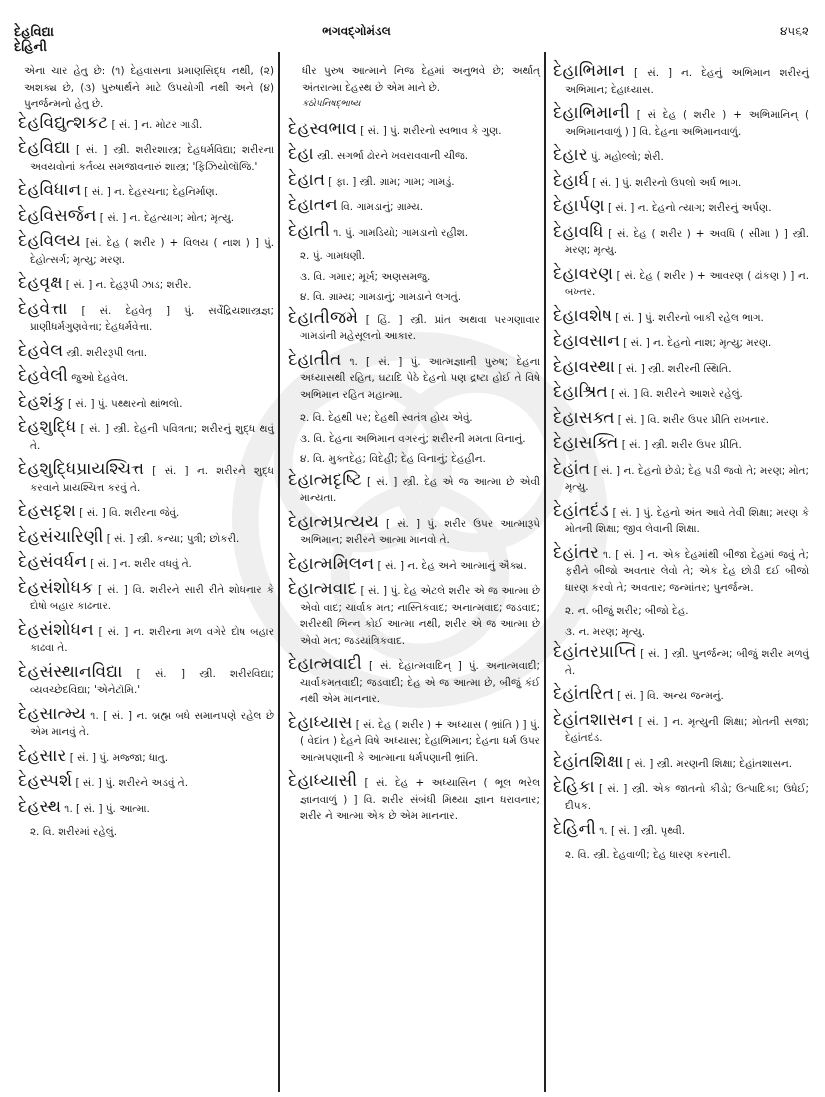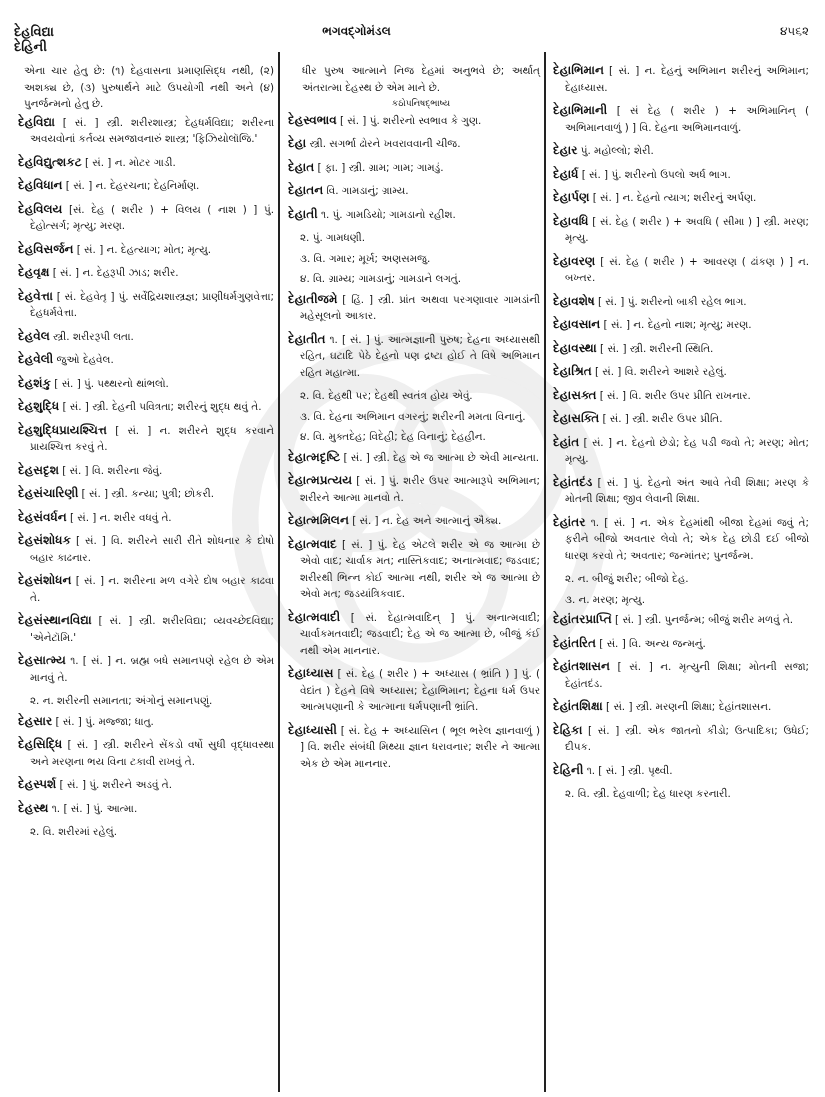--- a/index.html
+++ b/index.html
@@ -26,24 +26,24 @@
   .col {
     position: absolute; top: 62px; font-size: 10.4px; line-height: 16.5px;
   }
   .col1 { left: 18px; width: 256px; }
   .col2 { left: 288px; width: 252px; }
   .col3 { left: 553px; width: 256px; }
   .vline {
     position: absolute; background: #222; width: 1.5px;
   }
   .entry { margin: 0 0 7px 0; padding-left: 12px; text-indent: -12px; text-align: justify; }
-  .entry .hw { font-weight: bold; font-size: 12px; }
+  .entry .hw { font-weight: normal; font-size: 17px; }
   .sub { margin: 0 0 4px 0; padding-left: 12px; text-align: justify; }
-  .quote { padding-left: 14px; text-align: justify; }
-  .quote .src { display: block; text-align: center; font-size: 9px; }
+  .quote { padding-left: 14px; margin-bottom: 8px; text-align: justify; }
+  .quote .src { display: block; text-align: left; font-size: 9px; font-style: italic; }
   .contd { margin-bottom: 2px; text-align: justify; padding-left: 6px; }
 </style>
 </head>
 <body>
 
 <svg class="watermark" viewBox="0 0 200 200">
   <circle cx="100" cy="100" r="92" fill="none" stroke="#555" stroke-width="14"></circle>
   <circle cx="70" cy="70" r="42" fill="none" stroke="#555" stroke-width="10"></circle>
   <circle cx="130" cy="70" r="42" fill="none" stroke="#555" stroke-width="10"></circle>
   <circle cx="100" cy="128" r="42" fill="none" stroke="#555" stroke-width="10"></circle>
@@ -57,42 +57,40 @@
   <div class="hdr-center">ભગવદ્ગોમંડલ</div>
   <div class="hdr-right">૪૫૬૨</div>
 </div>
 
 <div class="vline" style="left:278px; top:52px; height:1040px;"></div>
 <div class="vline" style="left:544px; top:52px; height:1040px;"></div>
 
 <div class="col col1">
   <div class="contd">એના ચાર હેતુ છે: (૧) દેહવાસના પ્રમાણસિદ્ધ નથી, (૨) અશક્ય છે, (૩) પુરુષાર્થને માટે ઉપયોગી નથી અને (૪) પુનર્જન્મનો હેતુ છે.</div>
   <div>
+      <div class="entry"><span class="hw">દેહવિદ્યુત્શકટ</span><span> [ સં. ] ન. મોટર ગાડી.</span></div>
       <div class="entry"><span class="hw">દેહવિદ્યા</span><span> [ સં. ] સ્ત્રી. શરીરશાસ્ત્ર; દેહધર્મવિદ્યા; શરીરના અવયવોનાં કર્તવ્ય સમજાવનારું શાસ્ત્ર; 'ફિઝિયોલૉજિ.'</span></div>
-      <div class="entry"><span class="hw">દેહવિદ્યુત્શકટ</span><span> [ સં. ] ન. મોટર ગાડી.</span></div>
       <div class="entry"><span class="hw">દેહવિધાન</span><span> [ સં. ] ન. દેહરચના; દેહનિર્માણ.</span></div>
+      <div class="entry"><span class="hw">દેહવિસર્જન</span><span> [ સં. ] ન. દેહત્યાગ; મોત; મૃત્યુ.</span></div>
       <div class="entry"><span class="hw">દેહવિલય</span><span> [સં. દેહ ( શરીર ) + વિલય ( નાશ ) ] પું. દેહોત્સર્ગ; મૃત્યુ; મરણ.</span></div>
-      <div class="entry"><span class="hw">દેહવિસર્જન</span><span> [ સં. ] ન. દેહત્યાગ; મોત; મૃત્યુ.</span></div>
       <div class="entry"><span class="hw">દેહવૃક્ષ</span><span> [ સં. ] ન. દેહરૂપી ઝાડ; શરીર.</span></div>
       <div class="entry"><span class="hw">દેહવેત્તા</span><span> [ સં. દેહવેતૃ ] પું. સર્વેંદ્રિયશાસ્ત્રજ્ઞ; પ્રાણીધર્મગુણવેત્તા; દેહધર્મવેત્તા.</span></div>
       <div class="entry"><span class="hw">દેહવેલ</span><span> સ્ત્રી. શરીરરૂપી લતા.</span></div>
       <div class="entry"><span class="hw">દેહવેલી</span><span> જુઓ દેહવેલ.</span></div>
       <div class="entry"><span class="hw">દેહશંકુ</span><span> [ સં. ] પું. પથ્થરનો થાંભલો.</span></div>
       <div class="entry"><span class="hw">દેહશુદ્ધિ</span><span> [ સં. ] સ્ત્રી. દેહની પવિત્રતા; શરીરનું શુદ્ધ થવું તે.</span></div>
       <div class="entry"><span class="hw">દેહશુદ્ધિપ્રાયશ્ચિત્ત</span><span> [ સં. ] ન. શરીરને શુદ્ધ કરવાને પ્રાયશ્ચિત્ત કરવું તે.</span></div>
       <div class="entry"><span class="hw">દેહસદૃશ</span><span> [ સં. ] વિ. શરીરના જેવું.</span></div>
       <div class="entry"><span class="hw">દેહસંચારિણી</span><span> [ સં. ] સ્ત્રી. કન્યા; પુત્રી; છોકરી.</span></div>
       <div class="entry"><span class="hw">દેહસંવર્ધન</span><span> [ સં. ] ન. શરીર વધવું તે.</span></div>
       <div class="entry"><span class="hw">દેહસંશોધક</span><span> [ સં. ] વિ. શરીરને સારી રીતે શોધનાર કે દોષો બહાર કાઢનાર.</span></div>
       <div class="entry"><span class="hw">દેહસંશોધન</span><span> [ સં. ] ન. શરીરના મળ વગેરે દોષ બહાર કાઢવા તે.</span></div>
       <div class="entry"><span class="hw">દેહસંસ્થાનવિદ્યા</span><span> [ સં. ] સ્ત્રી. શરીરવિદ્યા; વ્યવચ્છેદવિદ્યા; 'એનેટૉમિ.'</span></div>
       <div class="entry"><span class="hw">દેહસાત્મ્ય</span><span> ૧. [ સં. ] ન. બ્રહ્મ બધે સમાનપણે રહેલ છે એમ માનવું તે.</span></div>
-      <div class="sub">૨. ન. શરીરની સમાનતા; અંગોનું સમાનપણું.</div>
       <div class="entry"><span class="hw">દેહસાર</span><span> [ સં. ] પું. મજ્જા; ધાતુ.</span></div>
-      <div class="entry"><span class="hw">દેહસિદ્ધિ</span><span> [ સં. ] સ્ત્રી. શરીરને સેંકડો વર્ષો સુધી વૃદ્ધાવસ્થા અને મરણના ભય વિના ટકાવી રાખવું તે.</span></div>
       <div class="entry"><span class="hw">દેહસ્પર્શ</span><span> [ સં. ] પું. શરીરને અડવું તે.</span></div>
       <div class="entry"><span class="hw">દેહસ્થ</span><span> ૧. [ સં. ] પું. આત્મા.</span></div>
       <div class="sub">૨. વિ. શરીરમાં રહેલું.</div>
     </div>
 </div>
 
 <div class="col col2">
   <div class="quote">
     <span>ધીર પુરુષ આત્માને નિજ દેહમાં અનુભવે છે; અર્થાત્ અંતરાત્મા દેહસ્થ છે એમ માને છે.</span>
     <span class="src">કઠોપનિષદ્ભાષ્ય</span>

